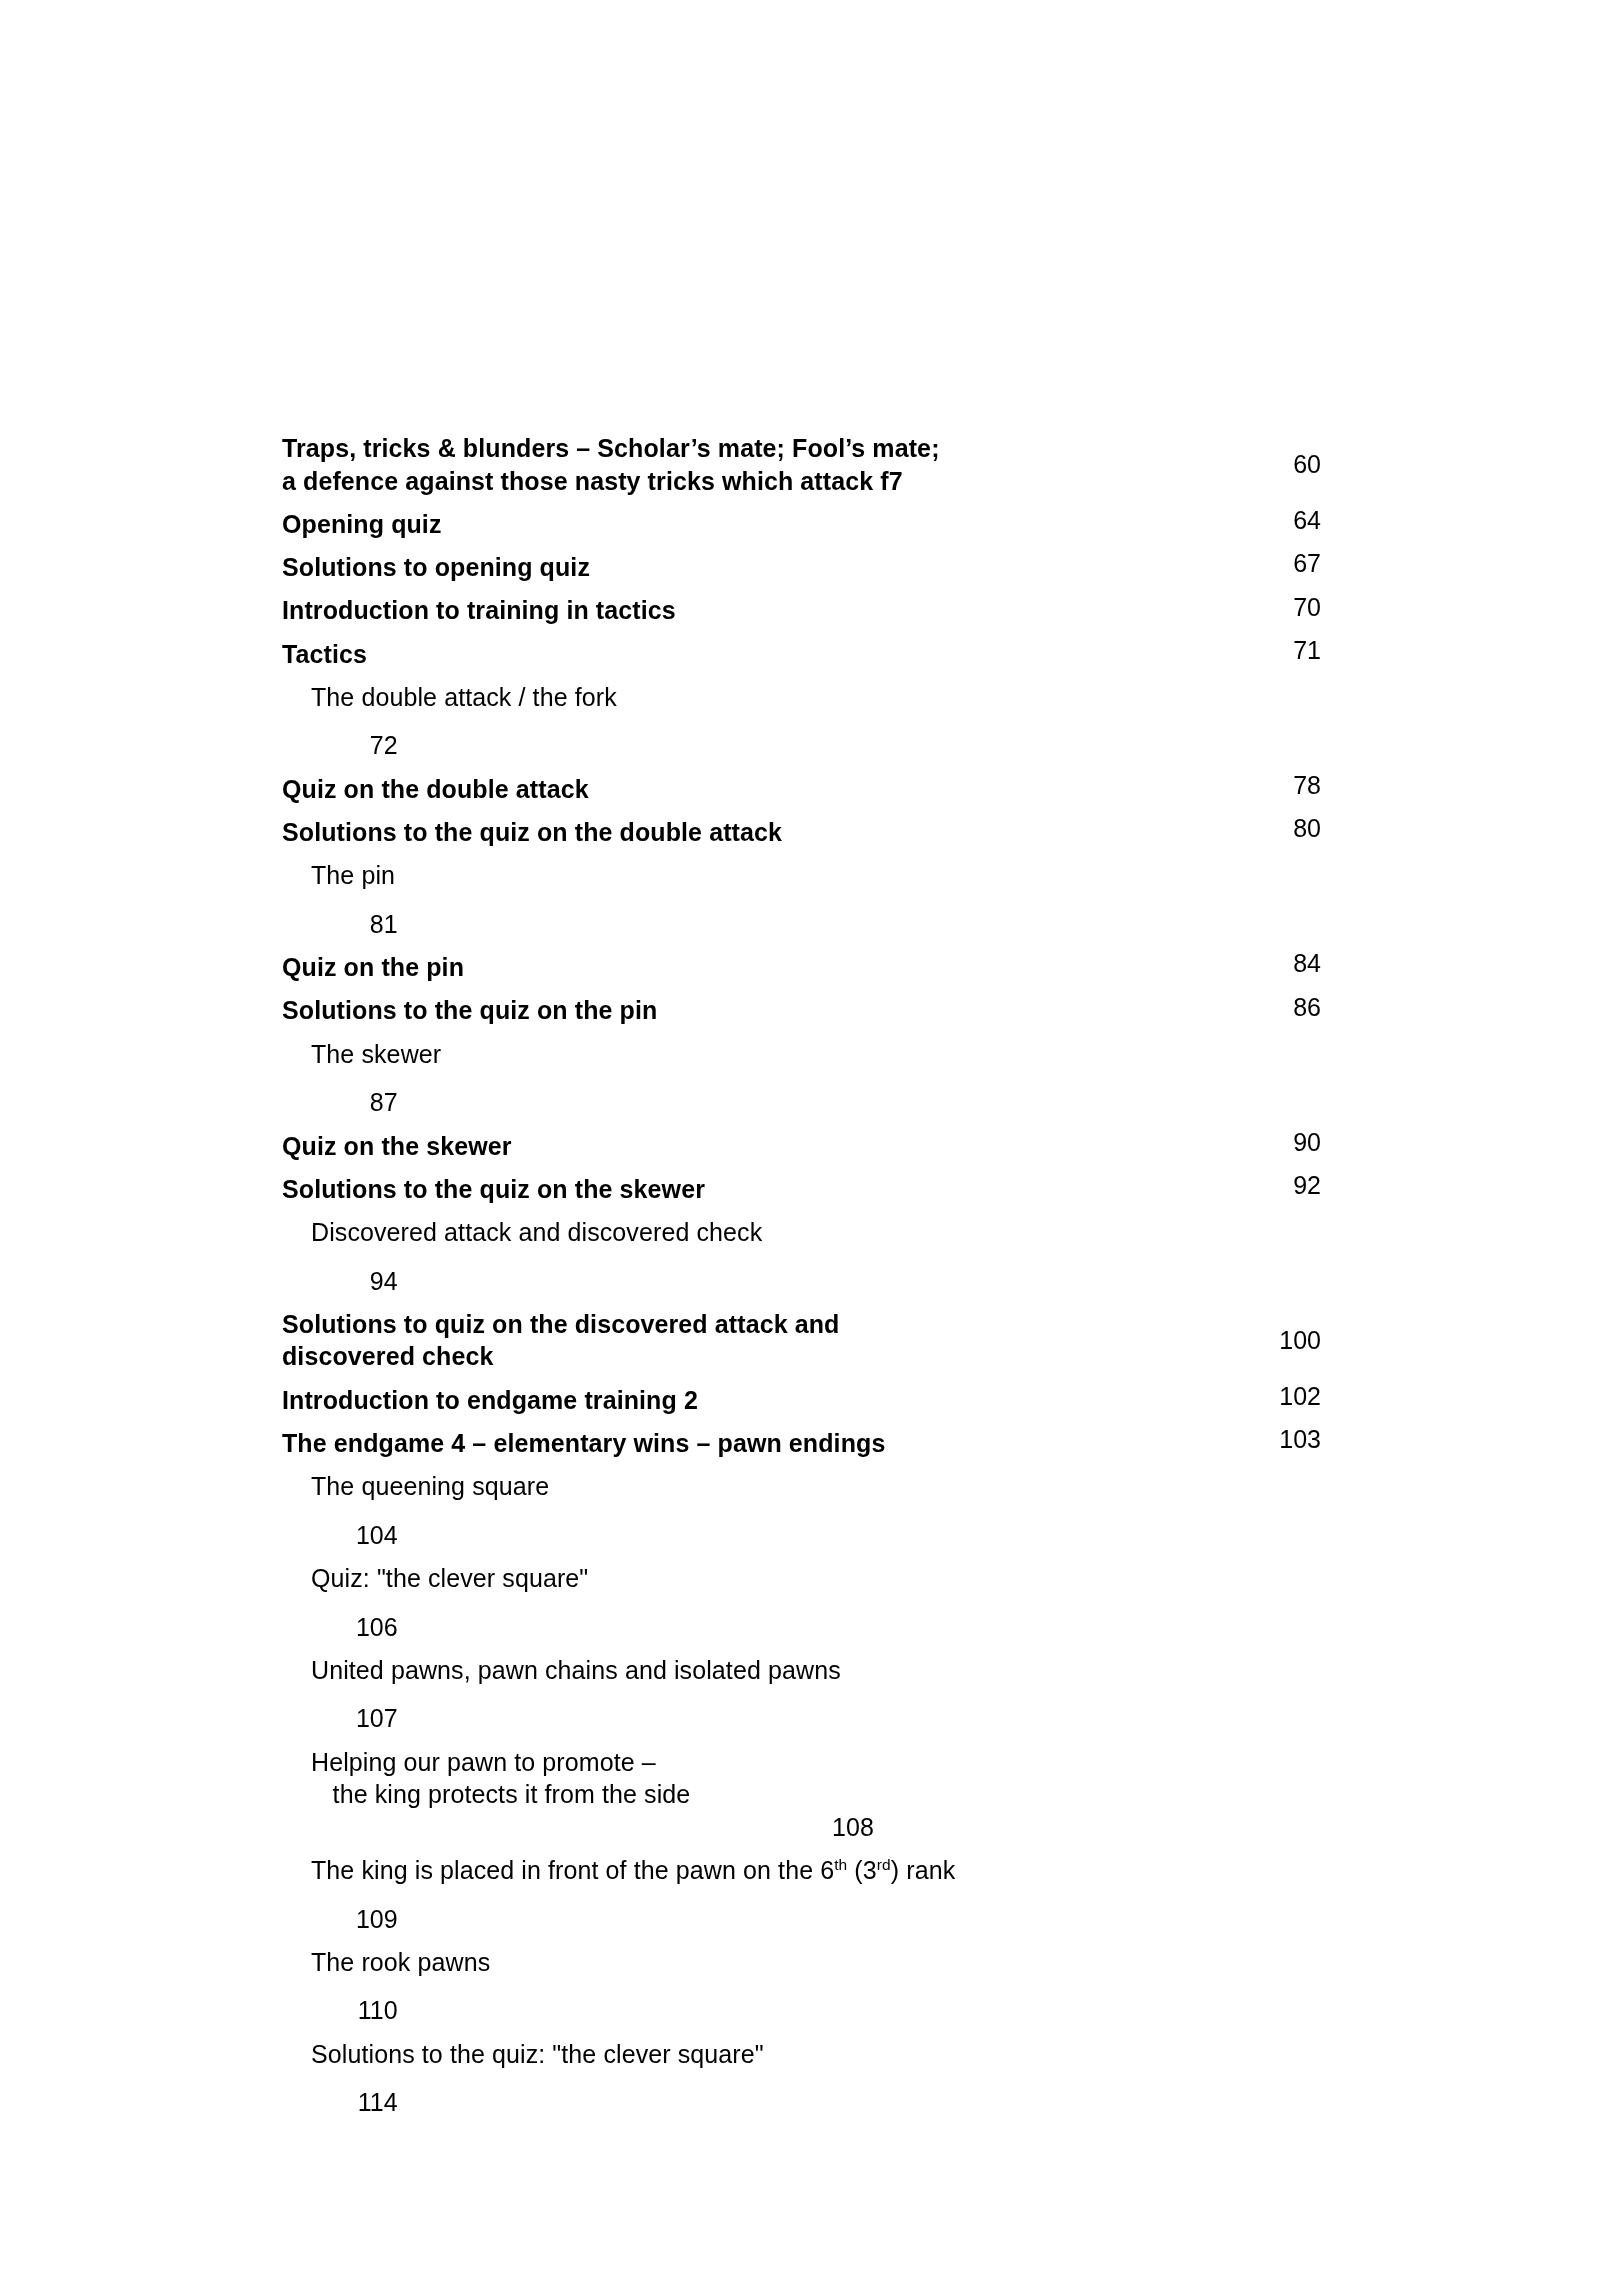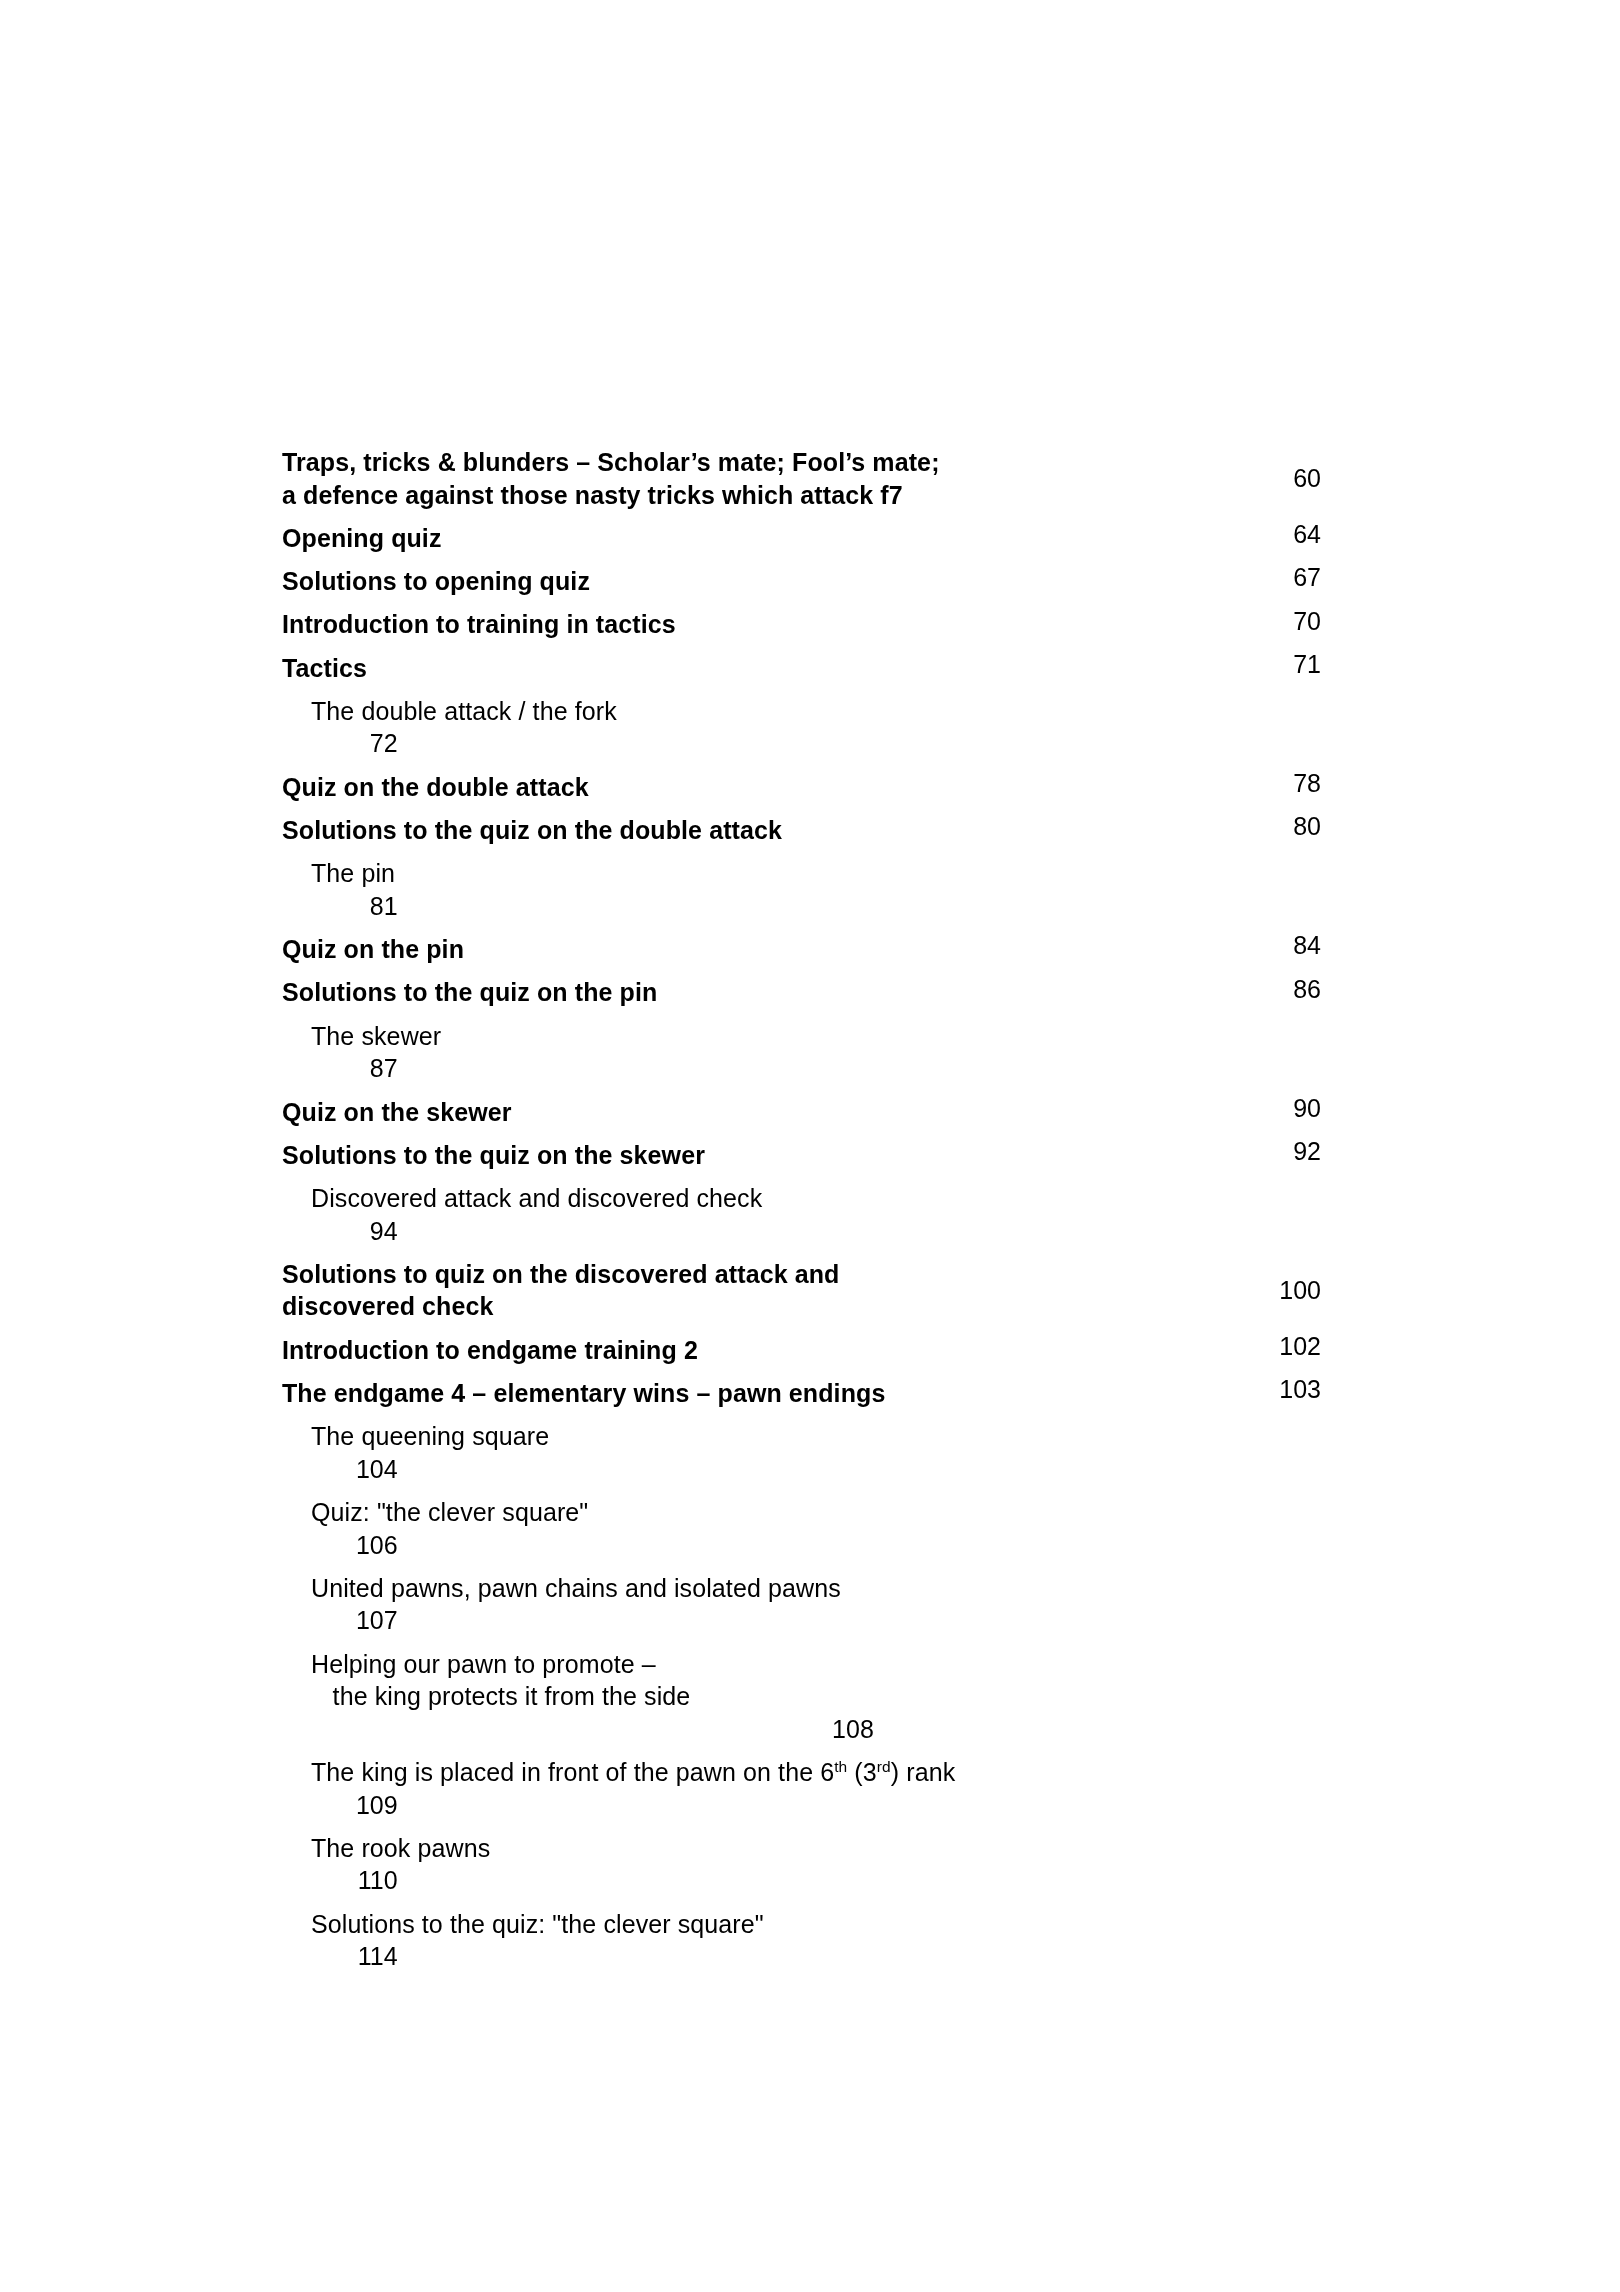--- a/index.html
+++ b/index.html
@@ -18,21 +18,21 @@
     position: absolute;
     left: 0;
     top: 0;
     width: 1620px;
     height: 2293px;
     background: #ffffff;
   }
   .toc {
     position: absolute;
     left: 282px;
-    top: 446px;
+    top: 432px;
     width: 1039px;
   }
   .toc-row {
     display: flex;
     align-items: flex-start;
     justify-content: space-between;
     width: 100%;
   }
   .toc-title {
     font-size: 25px;
@@ -63,21 +63,21 @@
   .lvl2 {
     margin-bottom: 10.8px;
     padding-left: 29px;
     flex-direction: column;
   }
   .lvl2 .toc-title {
     font-weight: normal;
   }
   .lvl2 .toc-page {
     font-weight: normal;
-    margin-top: 0px;
+    margin-top: 16px;
   }
   .lvl2 .toc-page { padding-left: 17.6px; }
   
   .two-line .toc-page {
     align-self: center;
     margin-top: 0;
   }
   .indent-wrap {
     display: block;
   }

